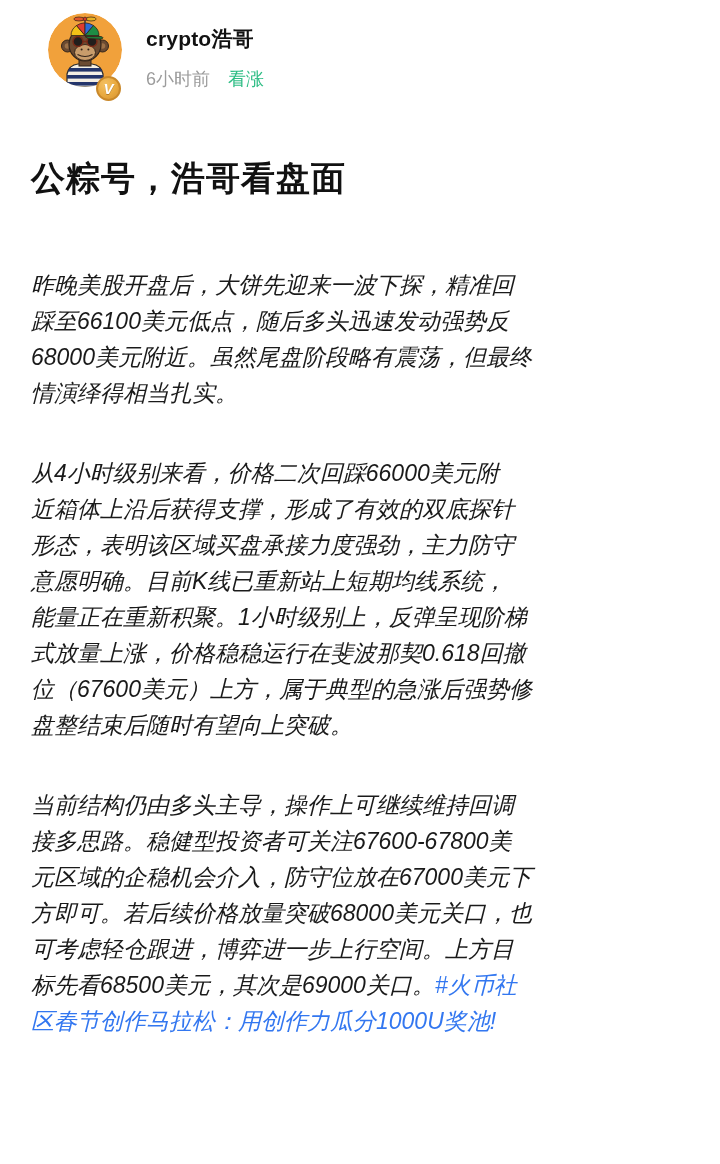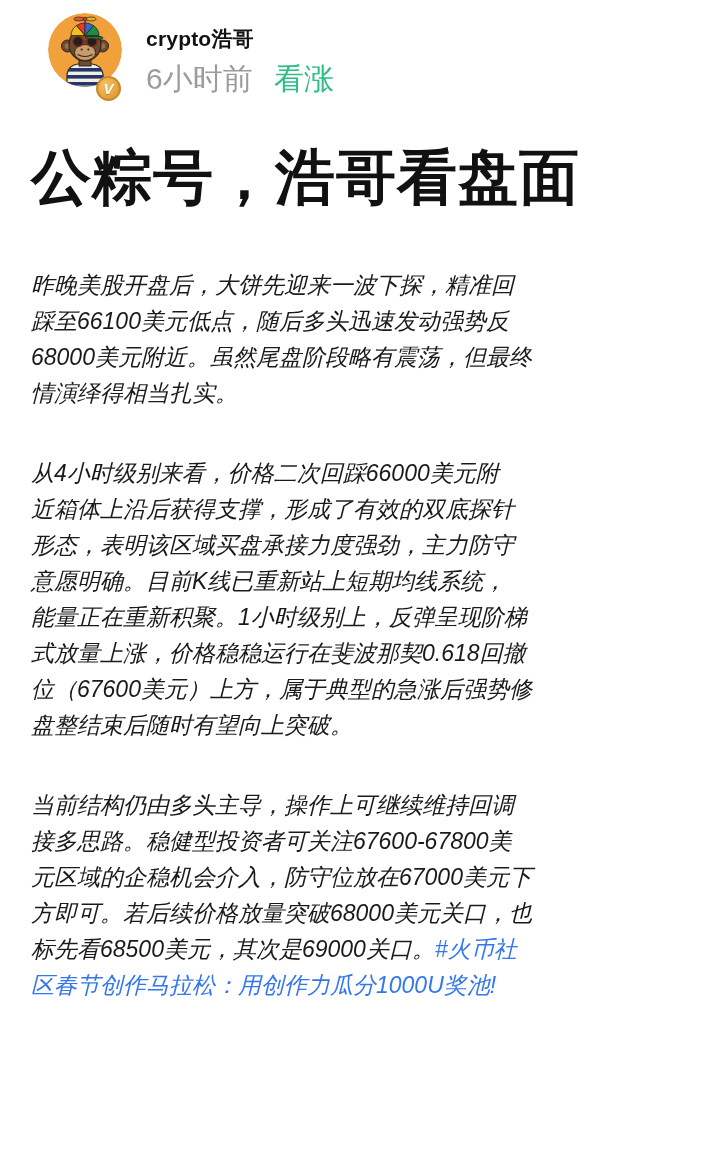--- a/index.html
+++ b/index.html
@@ -27,27 +27,27 @@
     display:flex;align-items:center;justify-content:center;
     font-weight:800;font-style:italic;font-size:15px;color:#fff;
     text-shadow:0 1px 0 rgba(120,70,10,.45);
   }
   .username{
     position:absolute;left:146px;top:22px;
     font-size:21px;font-weight:700;color:#121212;line-height:34px;letter-spacing:.2px;
   }
   .meta{
     position:absolute;left:146px;top:64px;
-    font-size:30px;line-height:30px;
+    font-size:18px;line-height:30px;
   }
   .meta .time{color:var(--text-secondary);}
   .meta .tag{color:var(--accent-green);margin-left:13px;}
   .post-title{
     position:absolute;left:31px;top:146px;width:660px;
-    font-size:60px;line-height:64px;font-weight:700;color:#111;letter-spacing:1px;
+    font-size:34px;line-height:64px;font-weight:700;color:#111;letter-spacing:1px;
     white-space:nowrap;
   }
   .post-body{
     position:absolute;left:31px;top:267px;width:676px;
     font-size:23px;line-height:36px;color:var(--text-primary);font-style:italic;
   }
   .para{margin-bottom:44px;}
   .para:last-child{margin-bottom:0;}
   .line{white-space:nowrap;}
   .link{color:var(--link-blue);}
@@ -136,16 +136,17 @@
       <div class="line"><span>能量正在重新积聚。1小时级别上，反弹呈现阶梯</span></div>
       <div class="line"><span>式放量上涨，价格稳稳运行在斐波那契0.618回撤</span></div>
       <div class="line"><span>位（67600美元）上方，属于典型的急涨后强势修</span></div>
       <div class="line"><span>盘整结束后随时有望向上突破。</span></div>
     </div>
     <div class="para">
       <div class="line"><span>当前结构仍由多头主导，操作上可继续维持回调</span></div>
       <div class="line"><span>接多思路。稳健型投资者可关注67600-67800美</span></div>
       <div class="line"><span>元区域的企稳机会介入，防守位放在67000美元下</span></div>
       <div class="line"><span>方即可。若后续价格放量突破68000美元关口，也</span></div>
+      <div class="line"><span>可考虑轻仓跟进，博弈进一步上行空间。上方目</span></div>
       <div class="line"><span>标先看68500美元，其次是69000关口。</span><span class="link">#火币社</span></div>
       <div class="line"><span class="link">区春节创作马拉松：用创作力瓜分1000U奖池!</span></div>
     </div>
   </div>
 
 </body></html>

